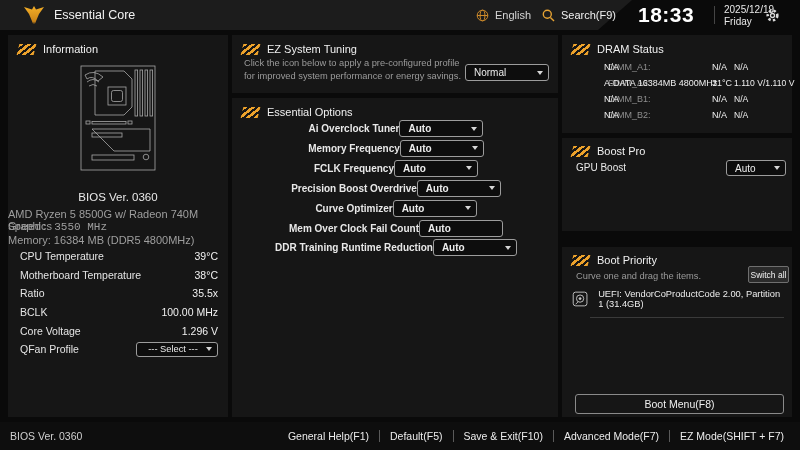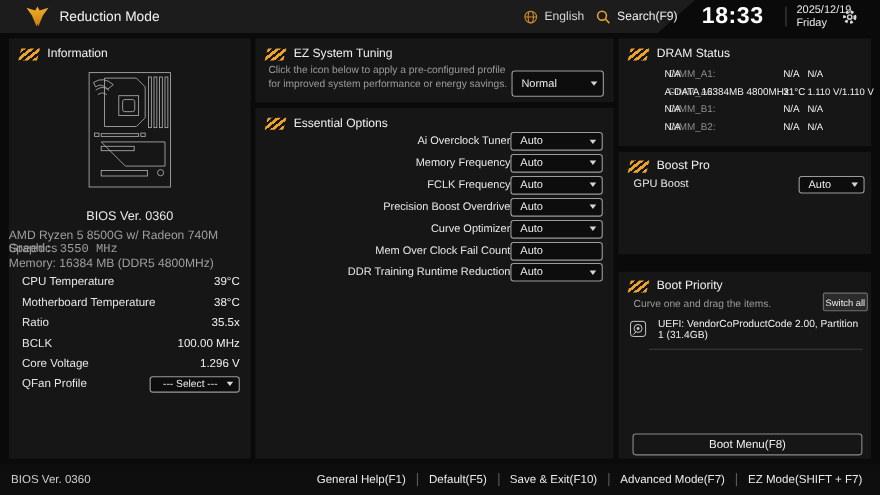--- a/index.html
+++ b/index.html
@@ -45,21 +45,21 @@
   .sub-line { position:absolute; left:0; width:220px; text-align:left; font-size:11px; color:#9f9f9f; }
   .kv { position:absolute; left:12px; right:10px; height:18.6px; display:flex; align-items:center;
         justify-content:space-between; font-size:10.5px; color:#e4e4e4; }
   .kv .val { color:#f0f0f0; }
 
   
   .ez-desc { position:absolute; left:12px; top:22px; width:220px; font-size:9.3px; line-height:13px; color:#9b9b9b; }
 
   
   .opt-row { position:absolute; left:12px; right:10px; height:19px; display:flex; align-items:center;
-             justify-content:flex-end; font-size:10px; color:#e8e8e8; }
+             justify-content:center; font-size:10px; color:#e8e8e8;font-weight:bold; }
   .opt-row .dd, .opt-row .inputbox { width:84px; height:17px; flex:0 0 84px; }
 
   
   .dram-row { position:absolute; left:0; width:230px; height:16px; font-size:9px; }
   .dram-row .lab  { position:absolute; left:10px; top:2px; color:#8f8f8f; white-space:nowrap;padding-left:36px; }
   .dram-row .name { position:absolute; left:42px; top:2px; color:#efefef; white-space:nowrap; }
   .dram-row .temp { position:absolute; left:150px; top:2px; color:#efefef; white-space:nowrap; }
   .dram-row .volt { position:absolute; left:172px; top:2px; color:#efefef; white-space:nowrap; font-size:8.6px; }
 
   
@@ -95,21 +95,21 @@
     <svg width="24" height="20" viewBox="0 0 24 20">
       <defs>
           <linearGradient id="tufg" x1="0" y1="0" x2="0" y2="1">
         <stop offset="0" stop-color="#f5b027"></stop>
             <stop offset="1" stop-color="#c57d15"></stop>
       </linearGradient>
         </defs>
       <path d="M2,2 L10,4.5 L12,1 L14,4.5 L22,2 L17,9 L12.8,19 L12,16.5 L11.2,19 L7,9 Z" fill="url(#tufg)"></path>
     </svg>
   </div>
-  <div class="hdr-title">Reduction Mode</div>
+  <div class="hdr-title">Essential Core</div>
 
   <div class="hdr-group" style="left:476px;">
     <svg width="13" height="13" viewBox="0 0 13 13">
       <g fill="none" stroke="#cf8b2a" stroke-width="1">
         <circle cx="6.5" cy="6.5" r="5.3"></circle>
         <ellipse cx="6.5" cy="6.5" rx="2.4" ry="5.3"></ellipse>
         <line x1="1.2" y1="6.5" x2="11.8" y2="6.5"></line>
       </g>
     </svg>
     <span>English</span>
@@ -205,21 +205,21 @@
     </div>
   </div>
 </div>
 
 <div class="panel" style="left:232px; top:35px; width:326px; height:58px;">
   <div class="sec-head" style="left:10px; top:7px;">
     <div class="stripes"></div>
     <div class="sec-title">EZ System Tuning</div>
   </div>
   <div class="ez-desc">Click the icon below to apply a pre-configured profile for improved system performance or energy savings.</div>
-  <div class="dd" style="position:absolute; left:233px; top:29px; width:84px; height:24px;">
+  <div class="dd" style="position:absolute; left:233px; top:29px; width:84px; height:17px;">
     <span>Normal</span>
     <span class="caret"></span>
   </div>
 </div>
 
 <div class="panel" style="left:232px; top:98px; width:326px; height:319px;">
   <div class="sec-head" style="left:10px; top:7px;">
     <div class="stripes"></div>
     <div class="sec-title">Essential Options</div>
   </div>

